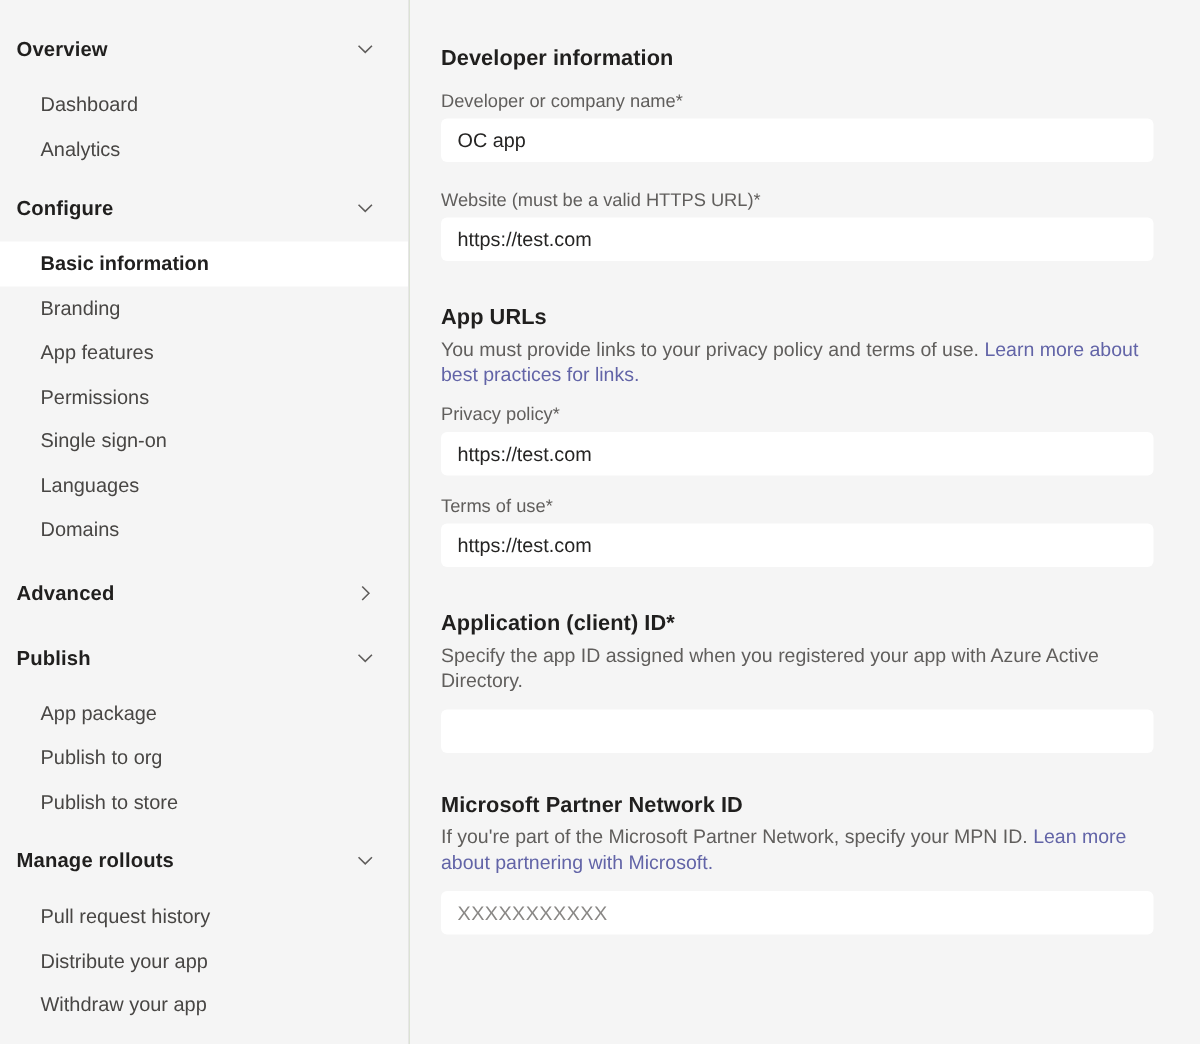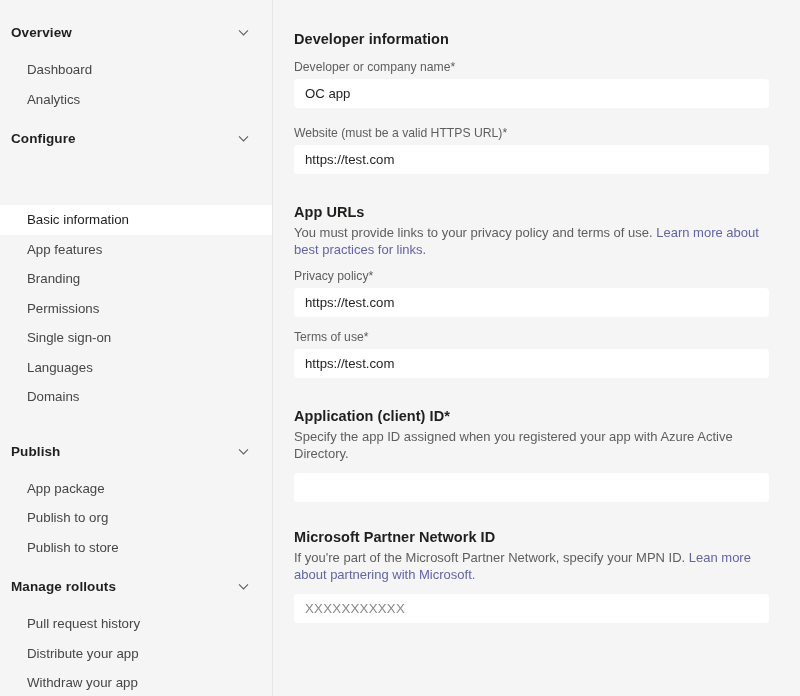--- a/index.html
+++ b/index.html
@@ -65,22 +65,21 @@
     height: 29.5px;
     padding-left: 27px;
     box-sizing: border-box;
     font-size: 13.3px;
     color: #484644;
     cursor: pointer;
   }
   .nav-item.selected {
     background: #ffffff;
     color: #201f1e;
-    font-weight: normal;
-    margin-top: 44px;
+    font-weight: bold;
   }
   .sp-1 { height: 7px; }
   .sp-2 { height: 12px; }
   .sp-3 { height: 9px; }
 
   
   .content {
     flex: 1 1 auto;
     height: 696px;
     background: #f5f5f5;
@@ -167,41 +166,51 @@
           <svg viewBox="0 0 16 16" width="13" height="13" aria-hidden="true">
             <path d="M2.5 5.5 L8 11 L13.5 5.5" fill="none" stroke="#605e5c" stroke-width="1.3"></path>
           </svg>
         </span>
       </div>
       <div class="sp-1"></div>
       <div class="nav-item selected">
         <span>Basic information</span>
       </div>
       <div class="nav-item">
+        <span>Branding</span>
+      </div>
+      <div class="nav-item">
         <span>App features</span>
       </div>
       <div class="nav-item">
-        <span>Branding</span>
-      </div>
-      <div class="nav-item">
         <span>Permissions</span>
       </div>
       <div class="nav-item">
         <span>Single sign-on</span>
       </div>
       <div class="nav-item">
         <span>Languages</span>
       </div>
       <div class="nav-item">
         <span>Domains</span>
       </div>
     </div>
 
     <div class="sp-2"></div>
 
+    <div class="nav-group">
+      <div class="nav-section">
+        <span class="nav-section-label">Advanced</span>
+        <span class="chev">
+          <svg viewBox="0 0 16 16" width="13" height="13" aria-hidden="true">
+            <path d="M5.5 2.5 L11 8 L5.5 13.5" fill="none" stroke="#605e5c" stroke-width="1.3"></path>
+          </svg>
+        </span>
+      </div>
+    </div>
 
     <div class="sp-2"></div>
 
     <div class="nav-group">
       <div class="nav-section">
         <span class="nav-section-label">Publish</span>
         <span class="chev">
           <svg viewBox="0 0 16 16" width="13" height="13" aria-hidden="true">
             <path d="M2.5 5.5 L8 11 L13.5 5.5" fill="none" stroke="#605e5c" stroke-width="1.3"></path>
           </svg>

